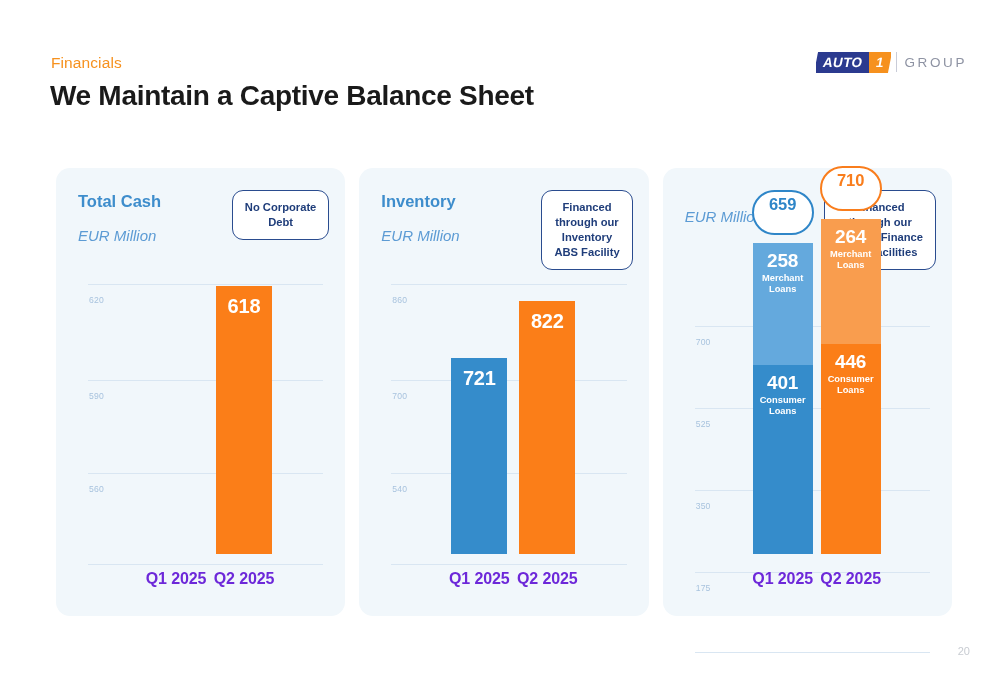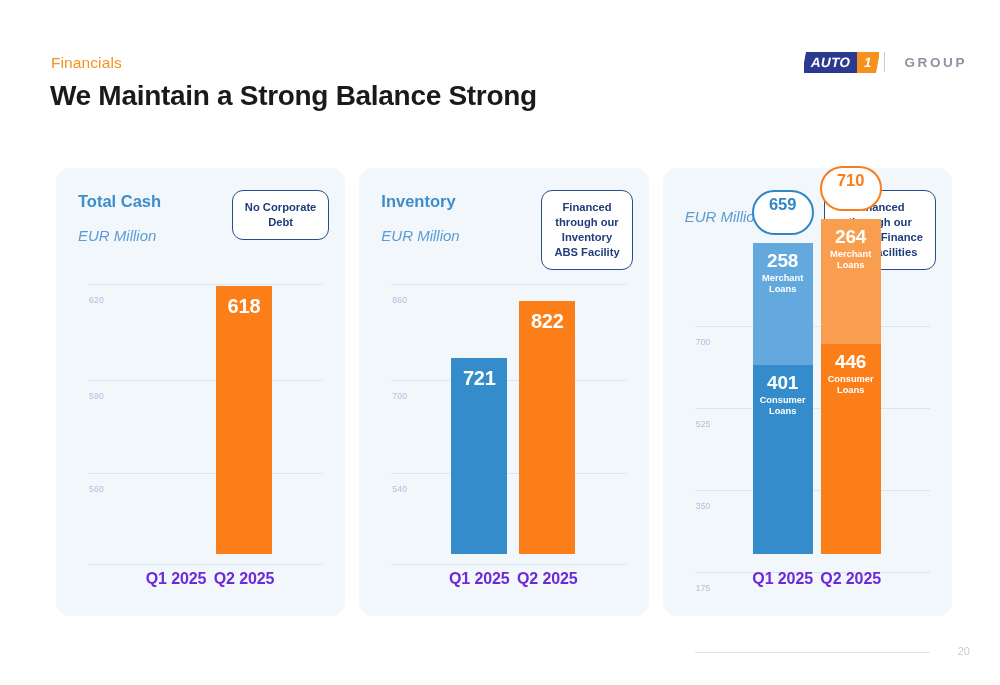--- a/index.html
+++ b/index.html
@@ -77,22 +77,21 @@
   .logo-sep {
     width: 1px;
     height: 20px;
     background: #c9ccd8;
     margin: 0 7px 0 6px;
   }
   .logo-group {
     color: #8e93a3;
     font-size: 13.5px;
     letter-spacing: 2.6px;
-    font-weight: 700;
-    margin-left: 12px;
+    font-weight: 400;
   }
 
   
   .cards {
     position: absolute;
     left: 56px;
     top: 168px;
     width: 896px;
     height: 448px;
     display: flex;
@@ -264,21 +263,21 @@
     right: 30px;
     bottom: 28px;
     font-size: 11px;
     color: #C8CCD2;
   }
 </style>
 </head>
 <body>
 
 <div class="eyebrow">Financials</div>
-<div class="page-title">We Maintain a Strong Balance Strong</div>
+<div class="page-title">We Maintain a Captive Balance Sheet</div>
 
 <div class="logo">
   <div class="logo-mark">
     <div class="logo-auto">
         <span>AUTO</span>
       </div>
     <div class="logo-one">
         <span>1</span>
       </div>
   </div>

